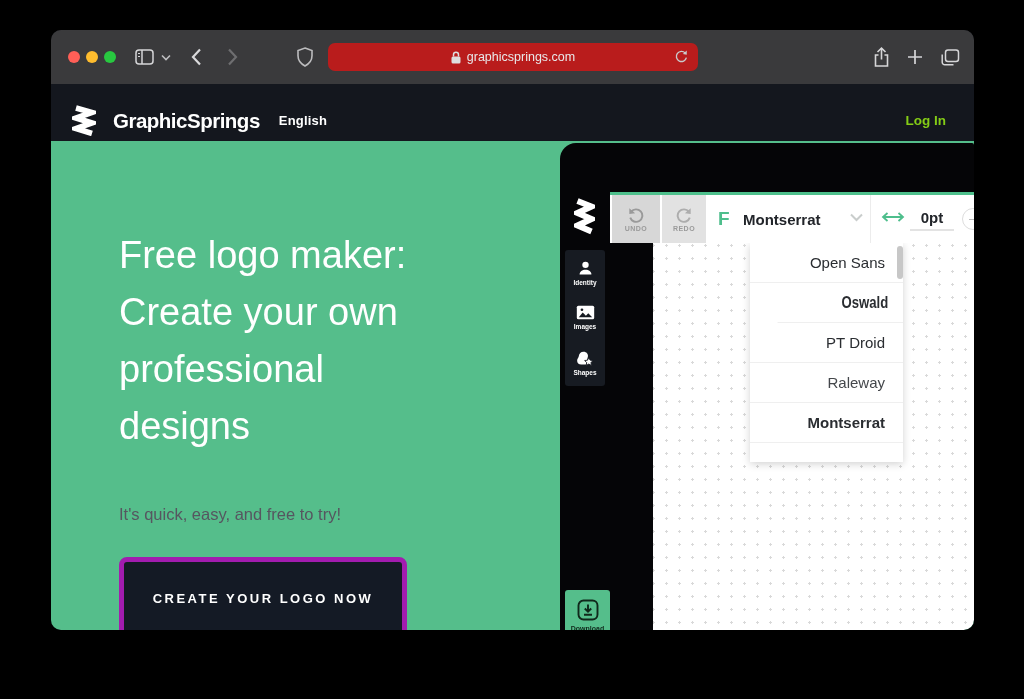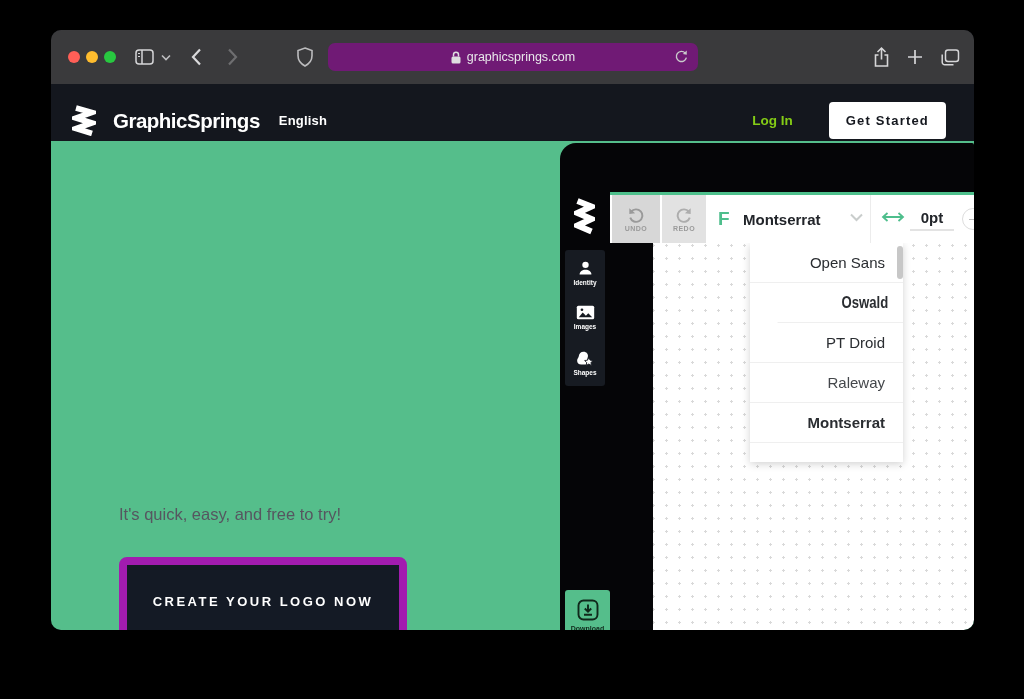--- a/index.html
+++ b/index.html
@@ -8,39 +8,39 @@
   .window { position:absolute; left:51px; top:30px; width:923px; height:600px;
             border-radius:10px; overflow:hidden; background:#14171e; }
 
   
   .chrome { position:relative; height:54px; background:#3a3a3c; }
   .traffic { position:absolute; top:21px; width:12px; height:12px; border-radius:50%; }
   .t-red   { left:17px; background:#ff5f57; }
   .t-yel   { left:35px; background:#febc2e; }
   .t-grn   { left:53px; background:#28c840; }
   .chrome-ic { position:absolute; top:0; height:54px; display:flex; align-items:center; color:#d6d6d8; }
-  .url-field { position:absolute; left:277px; top:13px; width:370px; height:28px; background:#701a75;
+  .url-field { position:absolute; left:277px; top:13px; width:370px; height:28px; background:#b91c1c;
                border-radius:7px; display:flex; align-items:center; justify-content:center;
                color:#e8e8ea; font-size:12.5px; gap:6px; }
   .reload { position:absolute; right:9px; top:6px; }
 
   
   .site-header { position:relative; height:57px; background:#14171e; display:flex; align-items:center; padding:16px 28px 0 21px; }
   .brand-name { color:#fff; font-size:20.5px; font-weight:bold; letter-spacing:-0.5px; margin-left:17px; }
   .lang { color:#fff; font-size:13px; font-weight:bold; margin-left:19px; letter-spacing:.2px; }
   .login { color:#84cc16; font-size:13.5px; font-weight:bold; margin-left:auto; cursor:pointer; }
   .get-started { margin-left:36px; background:#fff; color:#14171e; font-size:13px; font-weight:bold;
                  border:none; border-radius:4px; padding:11px 17px; letter-spacing:1.2px; cursor:pointer; }
 
   
   .hero { position:relative; height:489px; background:#55be8b; }
   .headline { position:absolute; left:68px; top:86px; color:#fff; font-size:38px; font-weight:400; line-height:57px; }
   .sub { position:absolute; left:68px; top:364px; color:#565660; font-size:16.5px; }
   .cta { position:absolute; left:68px; top:416px; width:288px; height:120px; background:#141a25;
-         border:8px solid #a21caf; border-radius:8px; cursor:pointer; }
+         border:5px solid #a21caf; border-radius:8px; cursor:pointer; }
   .cta span { position:absolute; left:0; right:0; top:29px; text-align:center; color:#fff;
               font-size:13px; font-weight:bold; letter-spacing:2.5px; }
 
   
   .editor { position:absolute; left:509px; top:2px; width:414px; height:487px; background:#050507;
             border-radius:16px 2px 10px 0; overflow:hidden; }
   .mini-logo { position:absolute; left:14px; top:54px; }
   .ed-side { position:absolute; left:5px; top:107px; width:40px; height:136px; background:#171b22;
              border-radius:3px; display:flex; flex-direction:column; }
   .side-item { flex:1; display:flex; flex-direction:column; align-items:center; justify-content:center; gap:3px; cursor:pointer; }
@@ -164,24 +164,29 @@
     </div>
   </div>
 
   <div class="site-header">
     <svg width="24" height="31" viewBox="0 0 24 31">
         <path d="M4 3 L20 7.5 L4 13 L20 18 L4 23.5 L20 28.5" fill="none" stroke="#fff" stroke-width="5.6"></path>
       </svg>
     <div class="brand-name">GraphicSprings</div>
     <div class="lang">English</div>
     <div class="login">Log In</div>
-    <button class="get-started">Get Started</button>
   </div>
 
   <div class="hero">
+    <div class="headline">
+      <div>Free logo maker:</div>
+      <div>Create your own</div>
+      <div>professional</div>
+      <div>designs</div>
+    </div>
     <div class="sub">It's quick, easy, and free to try!</div>
     <button class="cta">
       <span>CREATE YOUR LOGO NOW</span>
     </button>
 
     <div class="editor">
 
       <svg class="mini-logo" width="21" height="38" viewBox="0 0 21 38">
           <path d="M3.5 4 L17.5 9.5 L3.5 16 L17.5 22 L3.5 28.5 L17.5 34.5" fill="none" stroke="#fff" stroke-width="6"></path>
         </svg>

